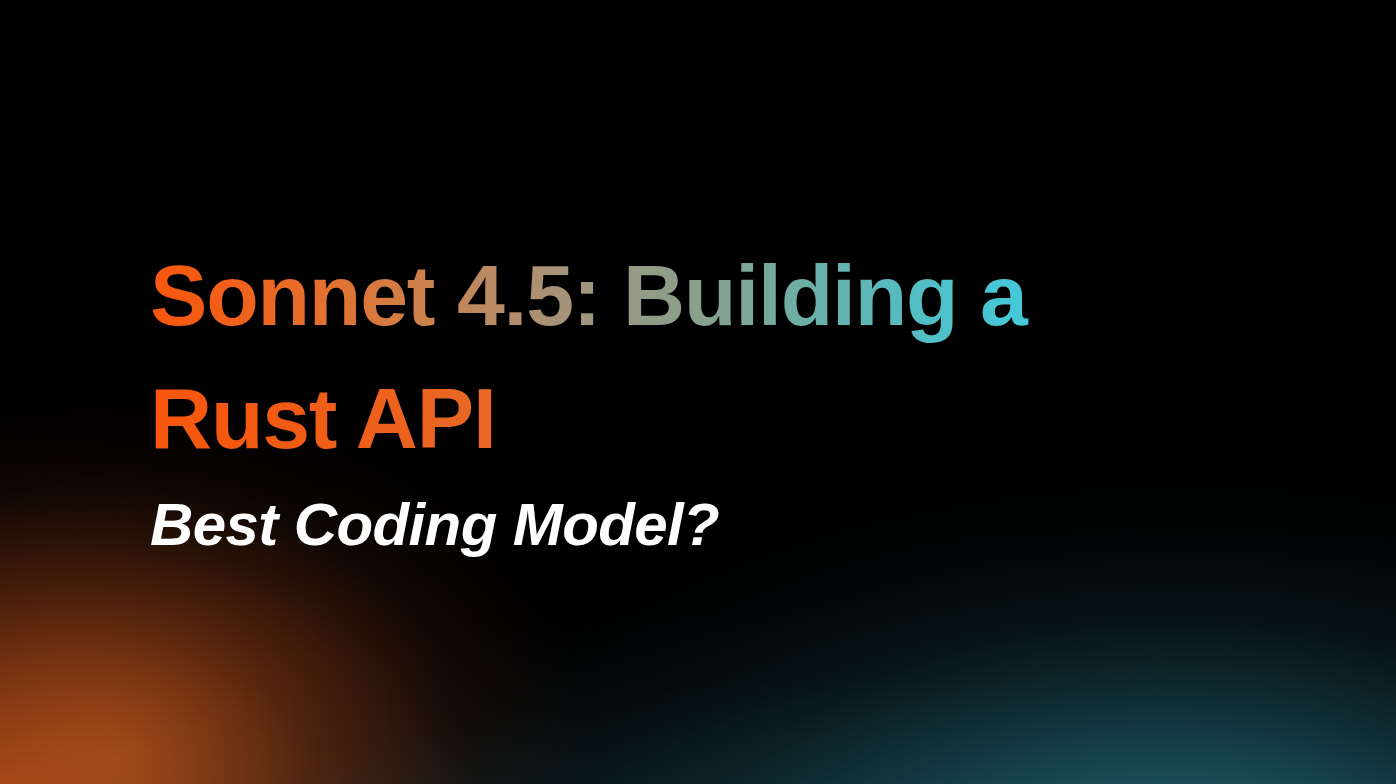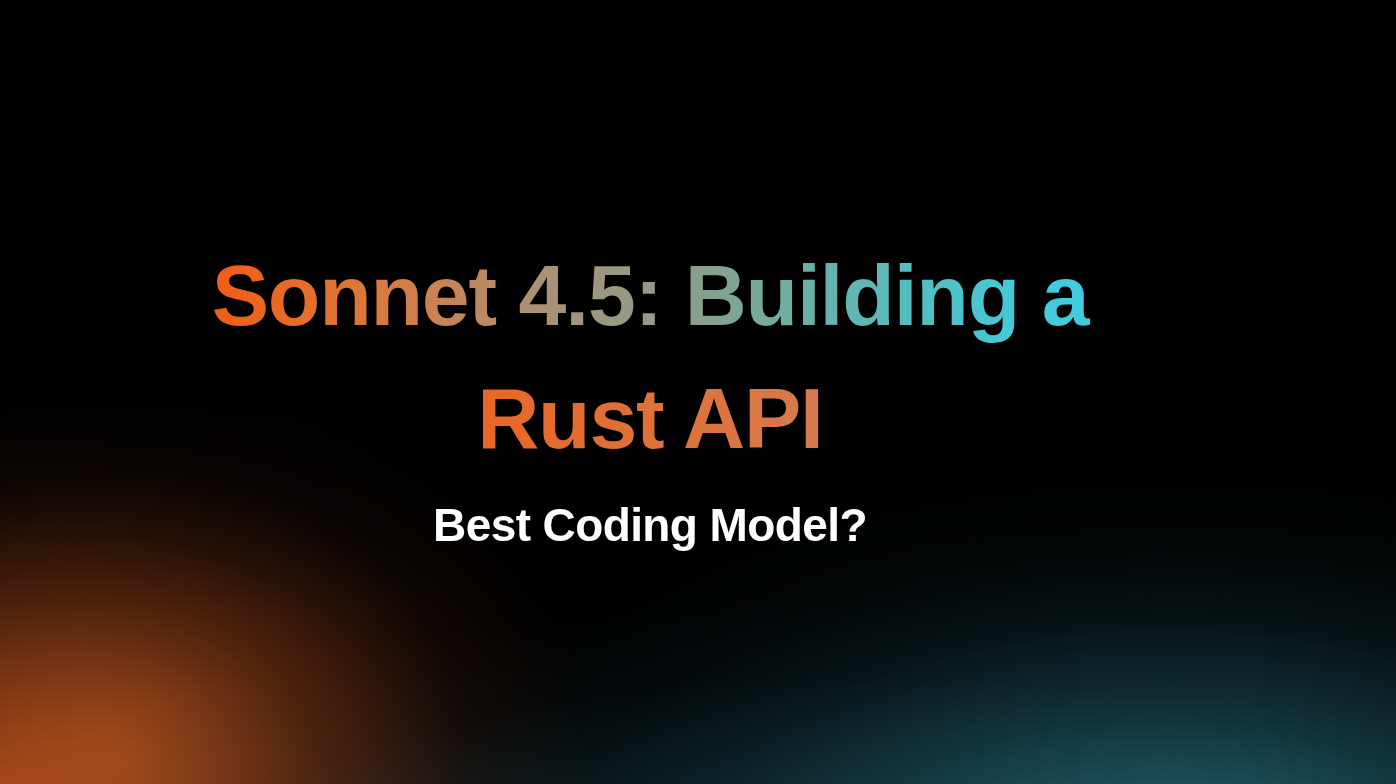--- a/index.html
+++ b/index.html
@@ -8,21 +8,20 @@
     background: #000000;
   }
 
   #slide {
     position: relative;
     width: 1396px;
     height: 784px;
     overflow: hidden;
     background: #000000;
     font-family: "Liberation Sans", sans-serif;
-    text-align: center;
   }
 
   
   .bg-layer {
     position: absolute;
     inset: 0;
     pointer-events: none;
   }
 
   
@@ -143,26 +142,27 @@
       #E07037 48%,
       #D47C4E 70%,
       #CC8560 88%,
       #C98A68 100%);
     margin-top: 18px;
   }
 
   #subtitle {
     margin: 0;
     padding-top: 26px;
-    font-size: 46px;
+    font-size: 60px;
     font-weight: 700;
     line-height: 56px;
     letter-spacing: -0.6px;
     color: #FFFFFF;
     white-space: nowrap;
+    font-style: italic;
   }
 </style>
 </head>
 <body>
 
 <div id="slide">
 
   <div class="bg-layer bg-orange"></div>
   <div class="bg-layer bg-orange-soft"></div>
   <div class="bg-layer bg-teal-wide"></div>

